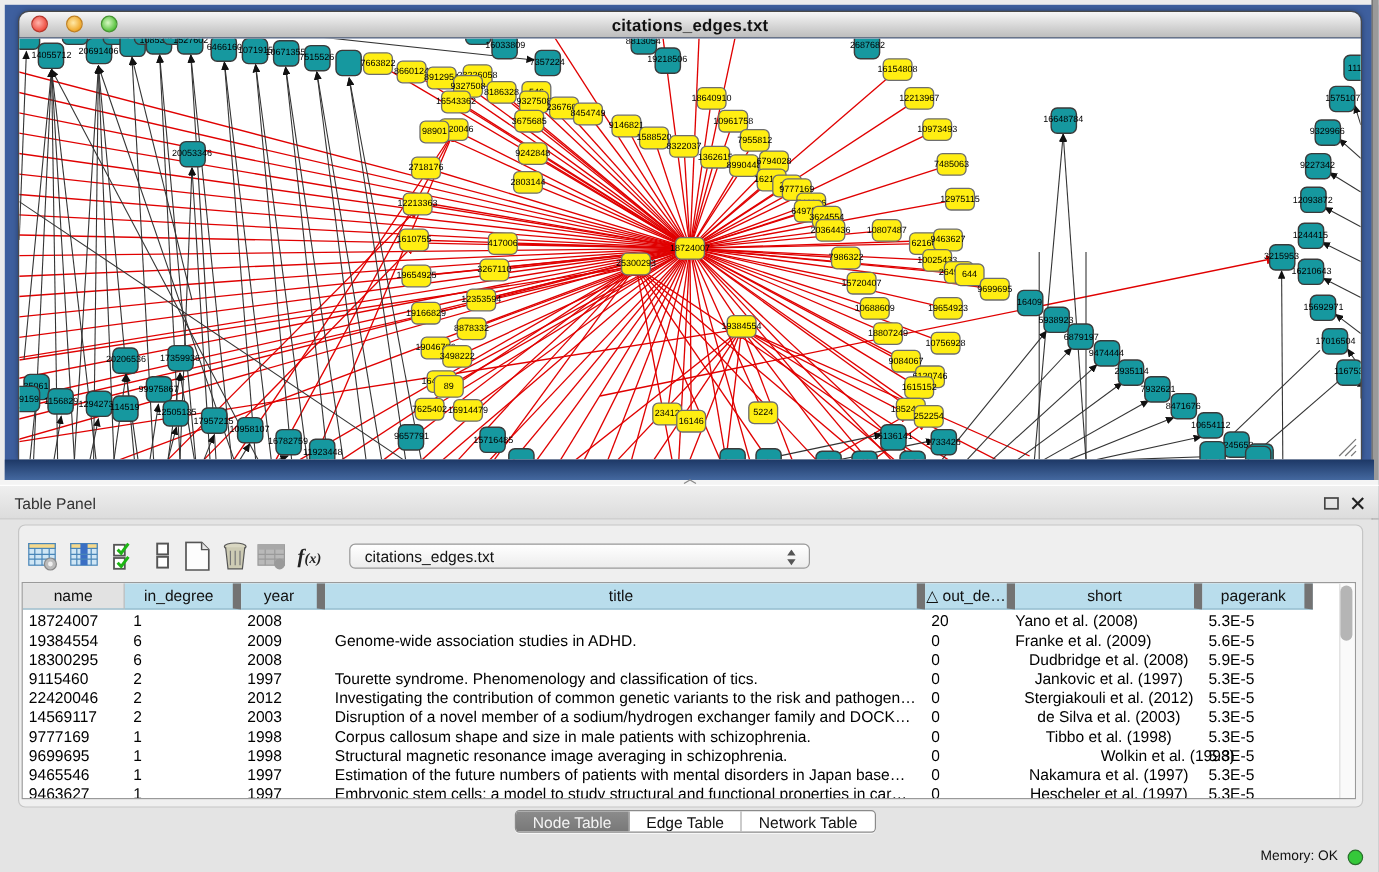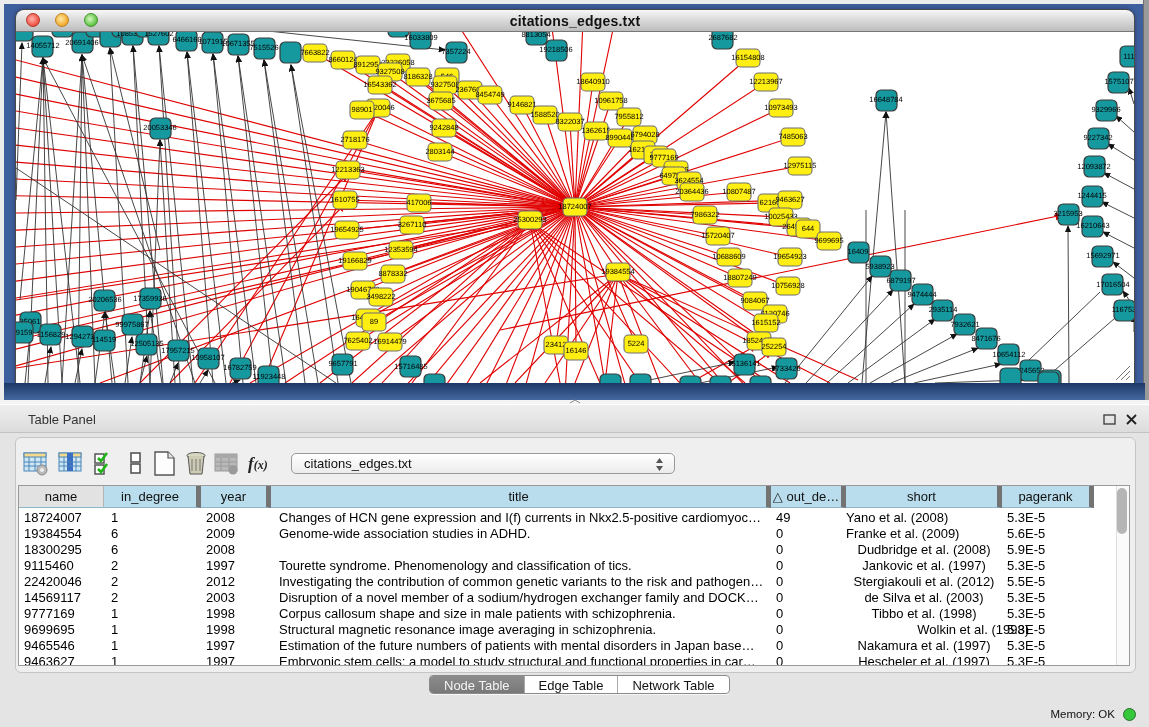--- a/index.html
+++ b/index.html
@@ -4,26 +4,26 @@
 body { width:1149px; height:727px; background:#ececec; font-family:"Liberation Sans", sans-serif; position:relative; overflow:hidden; }
 .blue { position:absolute; left:4px; top:4px; width:1141px; height:396px; background:#3e5f9e; }
 .rightstrip { position:absolute; right:0; top:0; width:6px; height:727px; background:#9a9a9a; border-left:1px solid #6e6e6e; }
 .win { position:absolute; left:16px; top:10px; width:1118px; height:373px; border-radius:8px 8px 0 0; box-shadow:0 0 5px rgba(0,0,0,.5); outline:1px solid #4a4a4a; }
 .titlebar { position:absolute; left:0; top:0; width:1118px; height:22px; border-radius:8px 8px 0 0; background:linear-gradient(#f7f7f7,#d6d6d6 55%,#bdbdbd); border-bottom:1px solid #777; }
 .title { position:absolute; width:100%; text-align:center; top:3px; font-size:14px; font-weight:bold; color:#111; letter-spacing:.2px; }
 .tl { position:absolute; top:3px; width:14px; height:14px; border-radius:50%; }
 .canvas { position:absolute; left:0; top:22px; width:1118px; height:351px; background:#fff; overflow:hidden; }
 .botgrad { position:absolute; left:4px; top:383px; width:1141px; height:17px; background:linear-gradient(#1d3866,#44689f); }
 .tp-head { position:absolute; left:0; top:404px; width:1149px; height:29px; background:linear-gradient(#efefef,#dcdcdc); border-top:1px solid #fff; border-bottom:1px solid #c2c2c2; }
-.tp-title { position:absolute; left:12px; top:7px; font-size:13px; color:#333;margin-left:16px; }
+.tp-title { position:absolute; left:12px; top:7px; font-size:13px; color:#333; }
 .tp-body { position:absolute; left:0; top:433px; width:1149px; height:294px; background:#e4e4e4; }
 .panel { position:absolute; left:15px; top:4px; width:1121px; height:236px; background:#efefef; border:1px solid #c5c5c5; border-radius:6px;padding-left:12px; }
 .combo { position:absolute; left:275px; top:15px; width:384px; height:21px; background:linear-gradient(#fff,#ececec); border:1px solid #9a9a9a; border-radius:5px; font-size:13px; color:#111; padding:2px 0 0 12px; }
 .table { position:absolute; left:2px; top:47px; width:1112px; height:181px; background:#fff; border:1px solid #9a9a9a; font-size:13px; overflow:hidden; }
-.hcell { position:absolute; top:0; height:22px; background:#b9ddec; border-right:5px solid #737373; border-bottom:1px solid #8fb6c9; text-align:center; font-size:13px; color:#111; padding-top:3px; }
+.hcell { position:absolute; top:0; height:22px; background:#b9ddec; border-right:7px solid #737373; border-bottom:1px solid #8fb6c9; text-align:center; font-size:13px; color:#111; padding-top:3px; }
 .cell { position:absolute; font-size:13px; color:#000; white-space:nowrap; overflow:hidden; }
 .tabs { position:absolute; left:429px; top:675px; height:19px; display:flex; border:1px solid #8a8a8a; border-radius:4px; overflow:hidden; background:#fff; box-shadow:0 1px 0 rgba(255,255,255,.7); }
 .tab { font-size:13px; padding:2px 14px 0 14px; color:#111; }
 .tabsel { background:linear-gradient(#8c8c8c,#787878); color:#f4f4f4; }
 .statusbar { position:absolute; left:0; top:700px; width:1149px; height:27px; }
 </style></head>
 <body>
 <div style="position:absolute;left:0;top:0;width:1149px;height:4px;background:#ececec"></div>
 <div class="blue"></div>
 <div class="rightstrip"></div>
@@ -615,22 +615,21 @@
         <div class="hcell" style="left:0px;width:85px;background:#e2e2e2;border-right:1px solid #b5b5b5;">name</div>
 <div class="hcell" style="left:85px;width:97px;">in_degree</div>
 <div class="hcell" style="left:182px;width:70px;">year</div>
 <div class="hcell" style="left:252px;width:500px;">title</div>
 <div class="hcell" style="left:752px;width:75px;">△ out_de…</div>
 <div class="hcell" style="left:827px;width:156px;">short</div>
 <div class="hcell" style="left:983px;width:92px;">pagerank</div>
 <div class="cell" style="left:5px;top:24px">18724007</div>
 <div class="cell" style="left:92px;top:24px">1</div>
 <div class="cell" style="left:187px;top:24px">2008</div>
-<div class="cell" style="left:260px;top:24px">Changes of HCN gene expression and I(f) currents in Nkx2.5-positive cardiomyoc…</div>
-<div class="cell" style="left:757px;top:24px">49</div>
+<div class="cell" style="left:757px;top:24px">20</div>
 <div class="cell" style="left:827px;width:156px;top:24px;text-align:left">Yano et al. (2008)</div>
 <div class="cell" style="left:988px;top:24px">5.3E-5</div>
 <div class="cell" style="left:5px;top:40px">19384554</div>
 <div class="cell" style="left:92px;top:40px">6</div>
 <div class="cell" style="left:187px;top:40px">2009</div>
 <div class="cell" style="left:260px;top:40px">Genome-wide association studies in ADHD.</div>
 <div class="cell" style="left:757px;top:40px">0</div>
 <div class="cell" style="left:827px;width:156px;top:40px;text-align:left">Franke et al. (2009)</div>
 <div class="cell" style="left:988px;top:40px">5.6E-5</div>
 <div class="cell" style="left:5px;top:56px">18300295</div>

